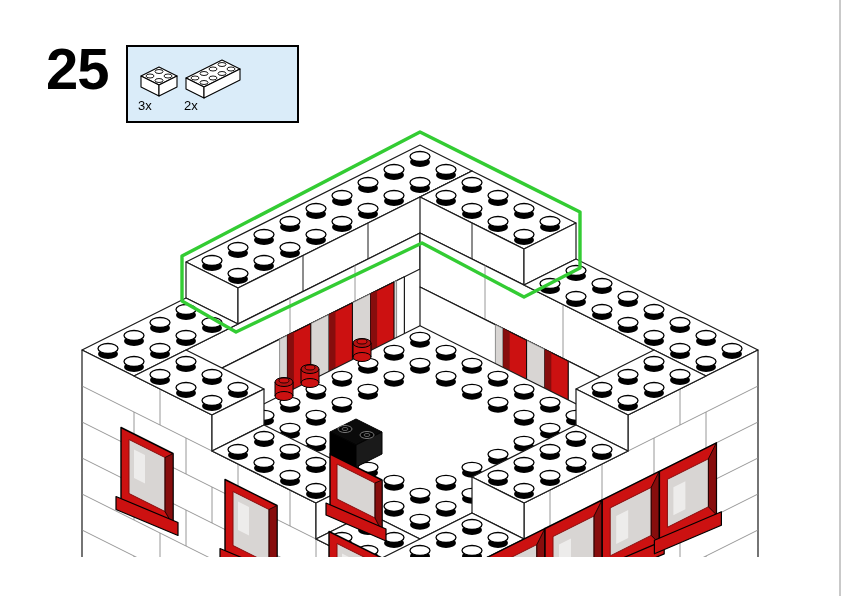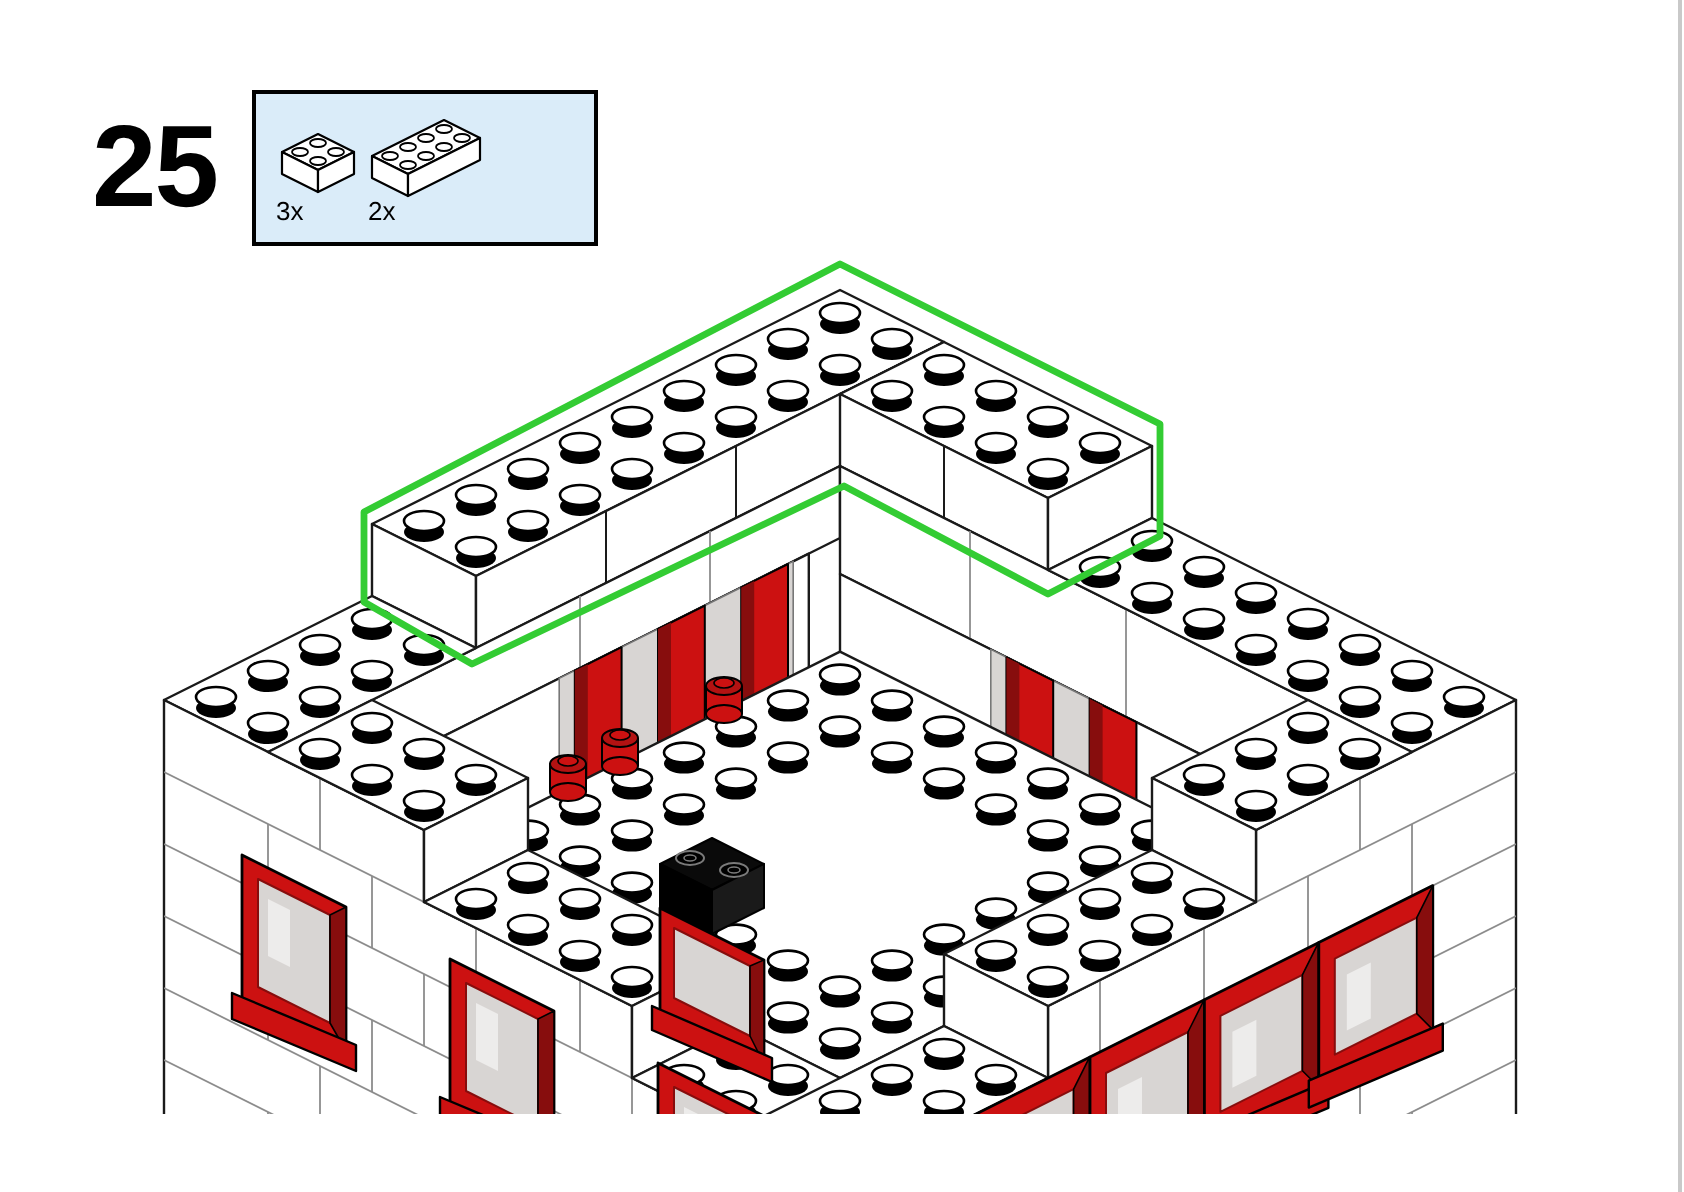--- a/index.html
+++ b/index.html
@@ -1,18 +1,18 @@
 <!DOCTYPE html>
 <html><head>
 <meta charset="utf-8">
 <style>
   html,body{margin:0;padding:0;background:#ffffff;}
   .screen{position:relative;width:842px;height:596px;background:#ffffff;overflow:hidden;
           font-family:"Liberation Sans","DejaVu Sans",sans-serif;}
-  .step-number{position:absolute;left:46px;top:55px;font-size:58px;font-weight:700;
+  .step-number{position:absolute;left:46px;top:40px;font-size:58px;font-weight:700;
                color:#000;letter-spacing:-1px;line-height:1;}
   .parts-box{position:absolute;left:126px;top:45px;width:121px;height:74px;
              border:2px solid #000;}
   .parts-box svg{position:absolute;left:0;top:0;}
   .part-count{position:absolute;top:51px;font-size:13px;color:#000;}
   .count-a{left:10px;}
   .count-b{left:56px;text-align:center;}
   .diagram{position:absolute;left:0;top:0;width:842px;height:596px;}
   .page-edge{position:absolute;top:0;bottom:0;width:2px;}
 </style>

